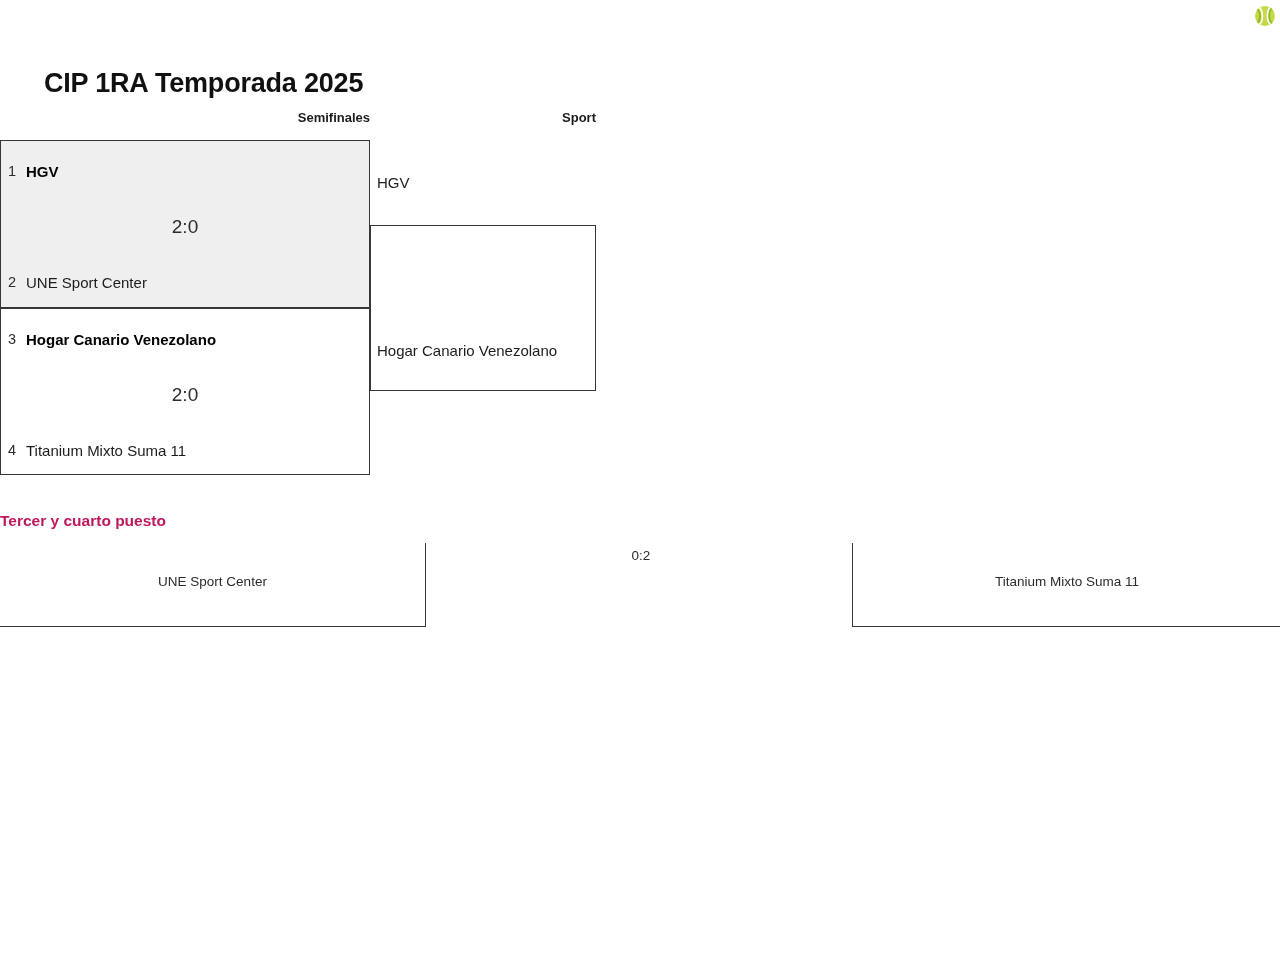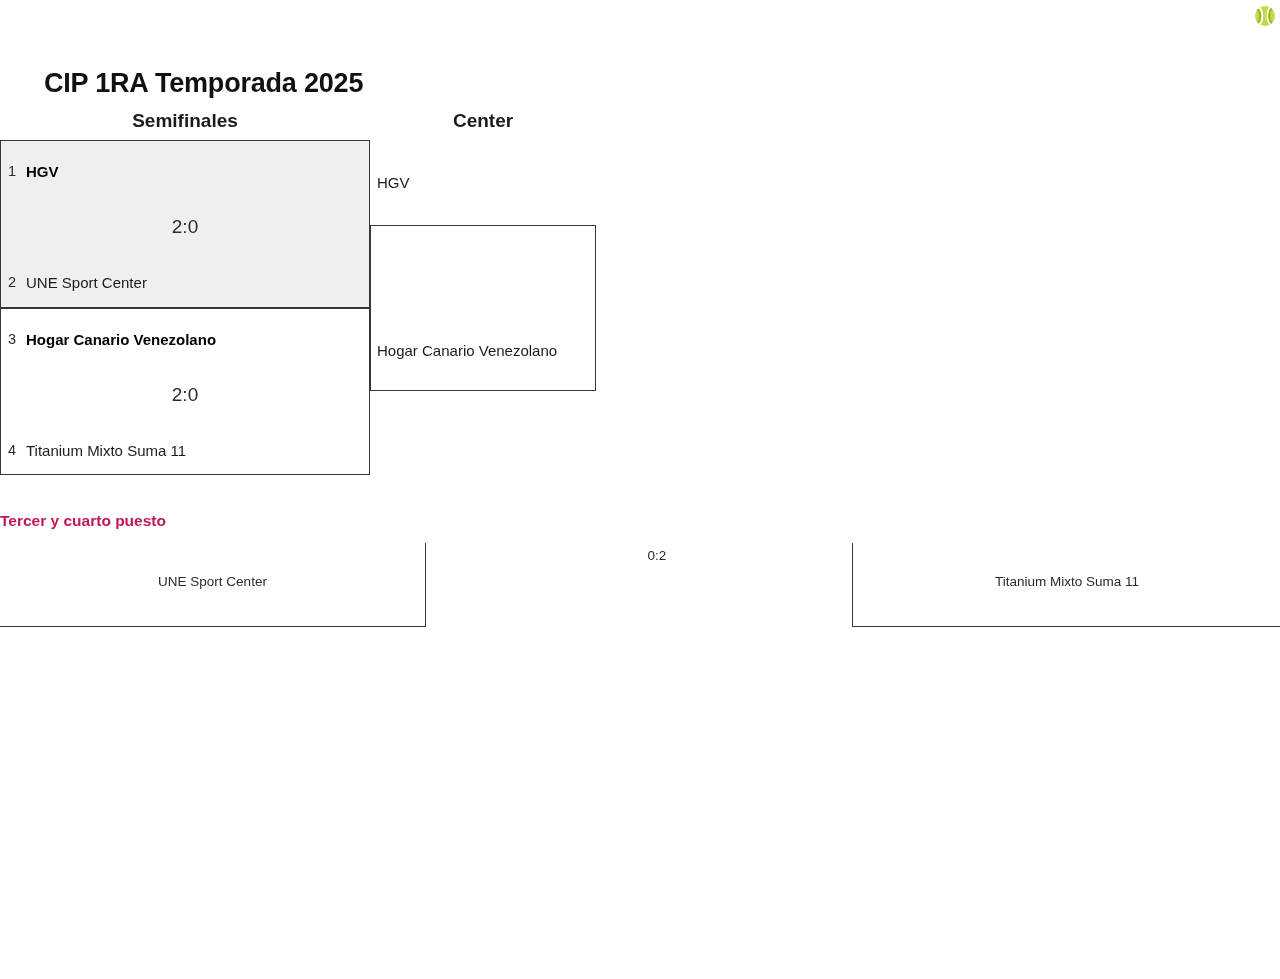--- a/index.html
+++ b/index.html
@@ -34,24 +34,24 @@
     position: absolute;
     right: 2px;
     top: 3px;
     width: 26px;
     height: 26px;
   }
 
   
   .round-header {
     position: absolute;
-    font-size: 19px;
-    font-weight: 700;
-    color: #1c1c1c;
-    text-align: center;
+    font-size: 13px;
+    font-weight: 700;
+    color: #1c1c1c;
+    text-align: right;
     white-space: nowrap;
   }
   #round-header-semis { left: 0px;   top: 110px; width: 370px; }
   #round-header-final { left: 370px; top: 110px; width: 226px; }
 
   
   #bracket-main {
     position: absolute;
     left: 0;
     top: 0;
@@ -175,21 +175,21 @@
     left: 0;
     top: 31px;
     width: 100%;
     text-align: center;
     font-size: 13.5px;
     color: #2b2b2b;
     white-space: nowrap;
   }
   #third-place-score {
     position: absolute;
-    left: 444px;
+    left: 428px;
     top: 5px;
     width: 426px;
     text-align: center;
     font-size: 13.5px;
     color: #2b2b2b;
   }
 </style>
 </head>
 <body>
 
@@ -202,21 +202,21 @@
   <svg width="26" height="26" viewBox="0 0 26 26" aria-hidden="true">
     <circle cx="13" cy="13" r="10" fill="#c7d94a"></circle>
     <path d="M6.2 5.8 C10 9 10.5 17 6.6 20.6 L5 19 C8 16 7.6 9.4 4.6 7 Z" fill="#8fbf2a"></path>
     <path d="M18.6 4.6 C15 8 14.6 17.2 18.8 21.2 L20.6 19.4 C17.4 16.2 17.6 9 20.4 6.2 Z" fill="#8fbf2a"></path>
     <path d="M7.4 4.4 C11 8 11.6 17.4 7.6 21.3" fill="none" stroke="#ffffff" stroke-width="1.6"></path>
     <path d="M18.2 4.3 C14.6 8 14.2 17.6 18.4 21.4" fill="none" stroke="#ffffff" stroke-width="1.6"></path>
   </svg>
 </div>
 
 <div id="round-header-semis" class="round-header">Semifinales</div>
-<div id="round-header-final" class="round-header">Center</div>
+<div id="round-header-final" class="round-header">Sport</div>
 
 <div id="bracket-main">
 
   <div id="match-semi-1" class="match-box">
     <div class="team-row top">
       <span class="seed">1</span>
       <span class="team-name winner">HGV</span>
     </div>
     <div class="match-score">2:0</div>
     <div class="team-row bottom">

